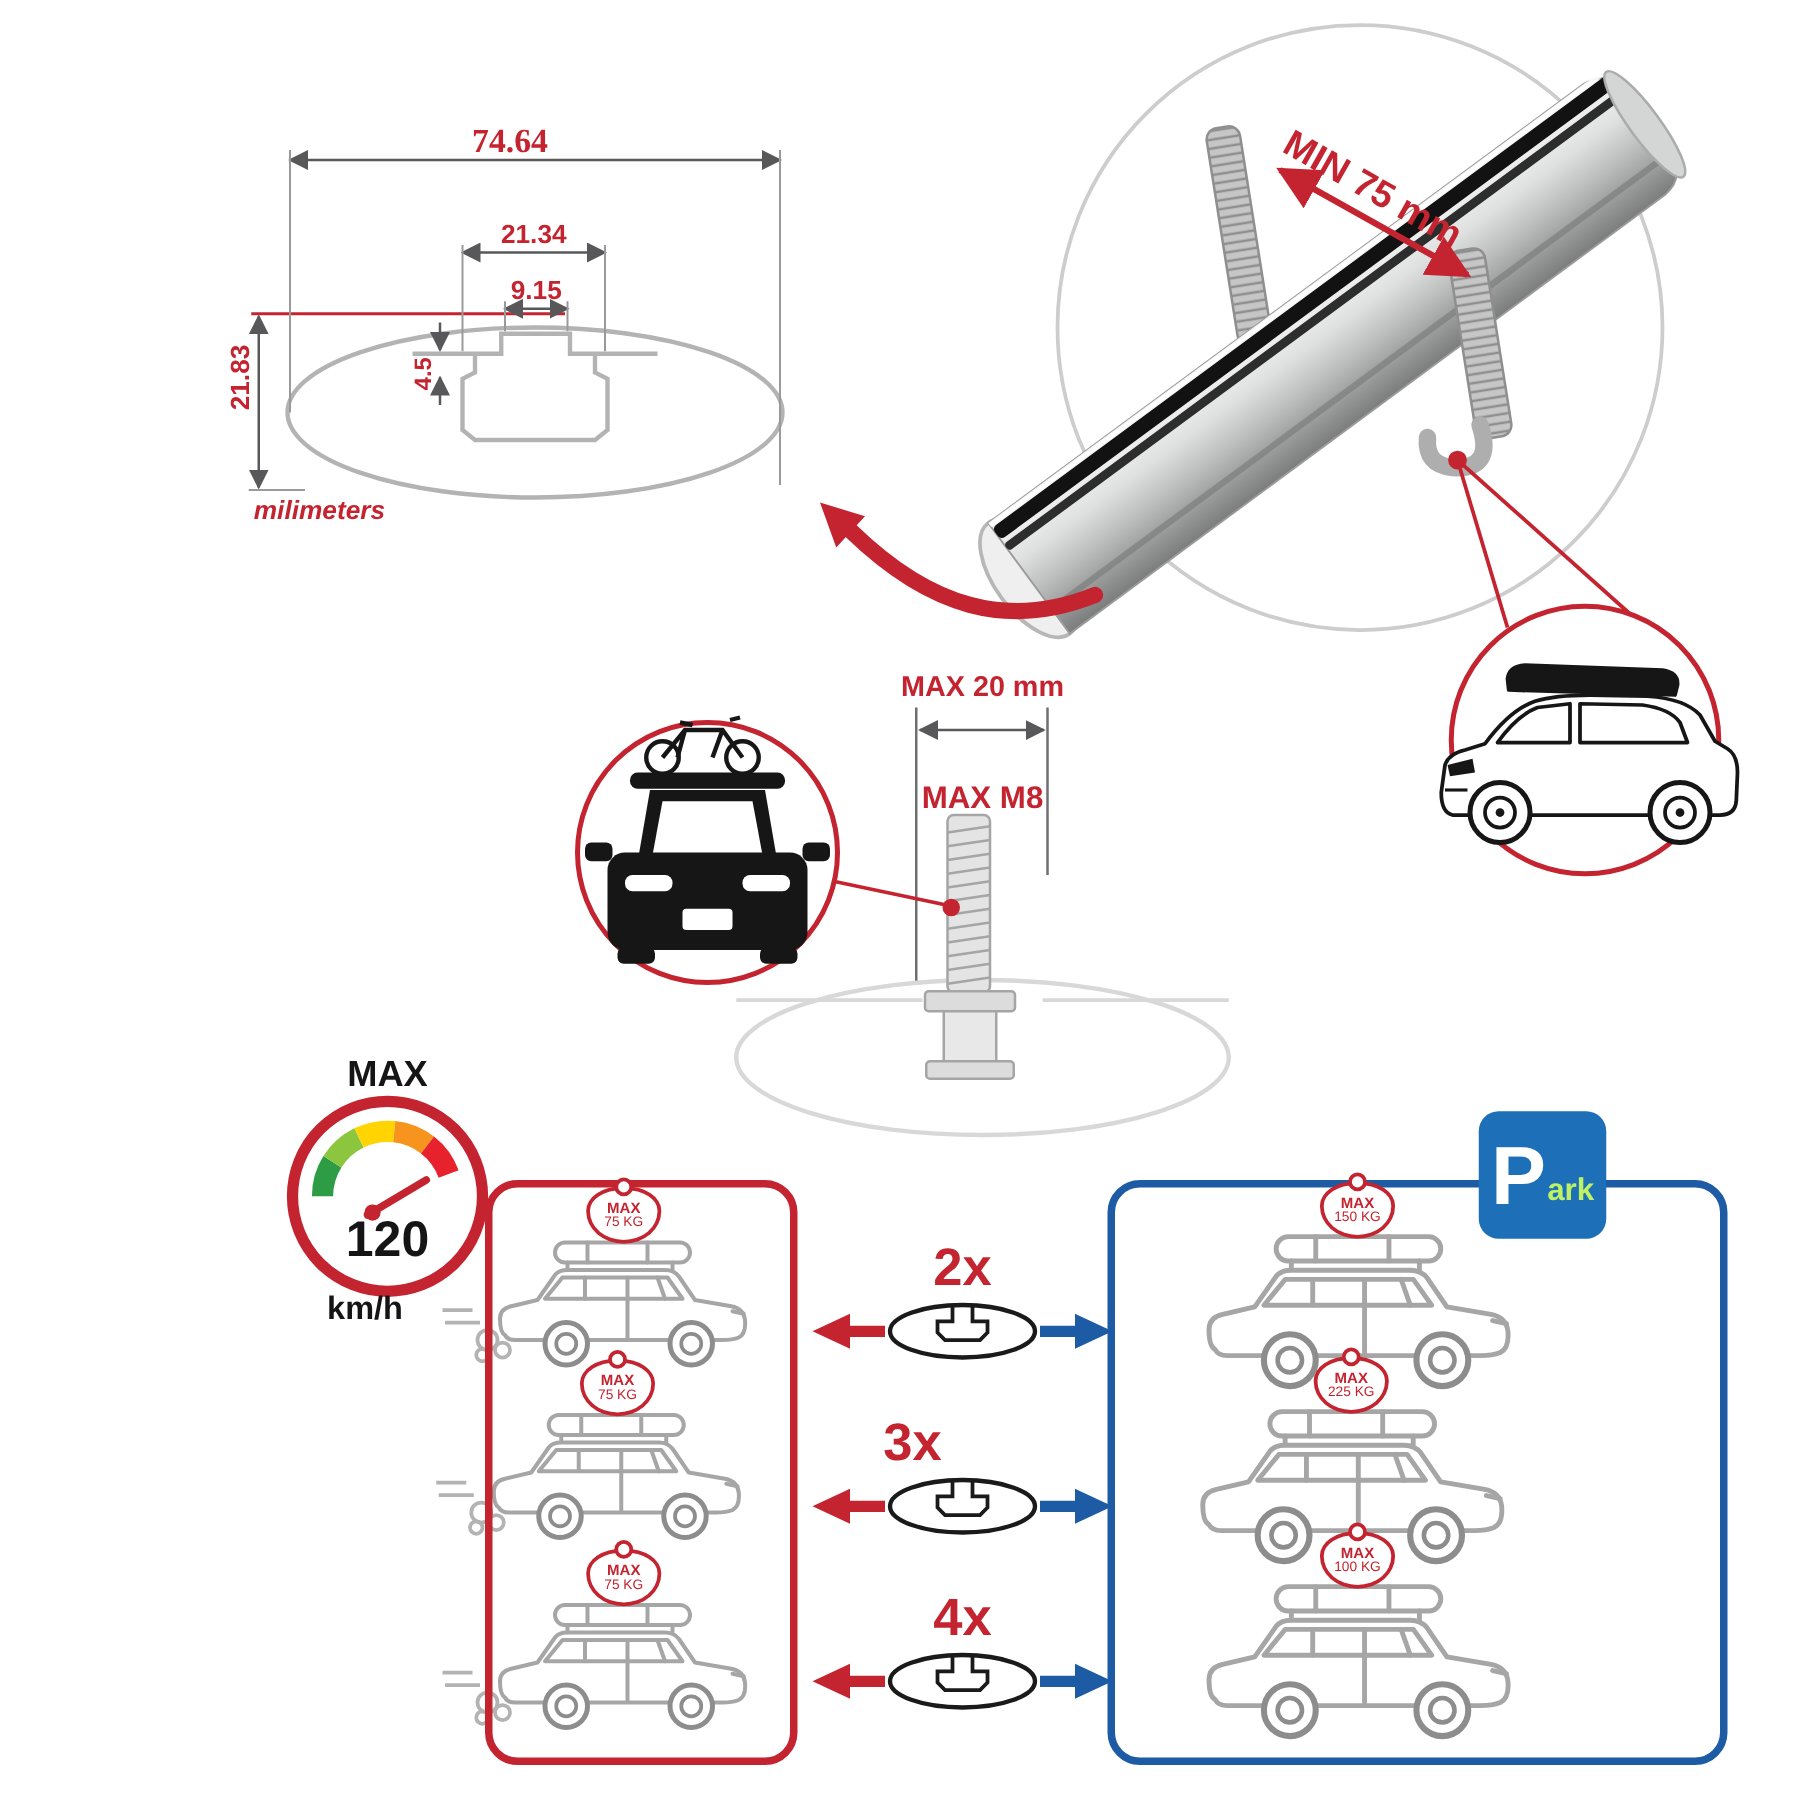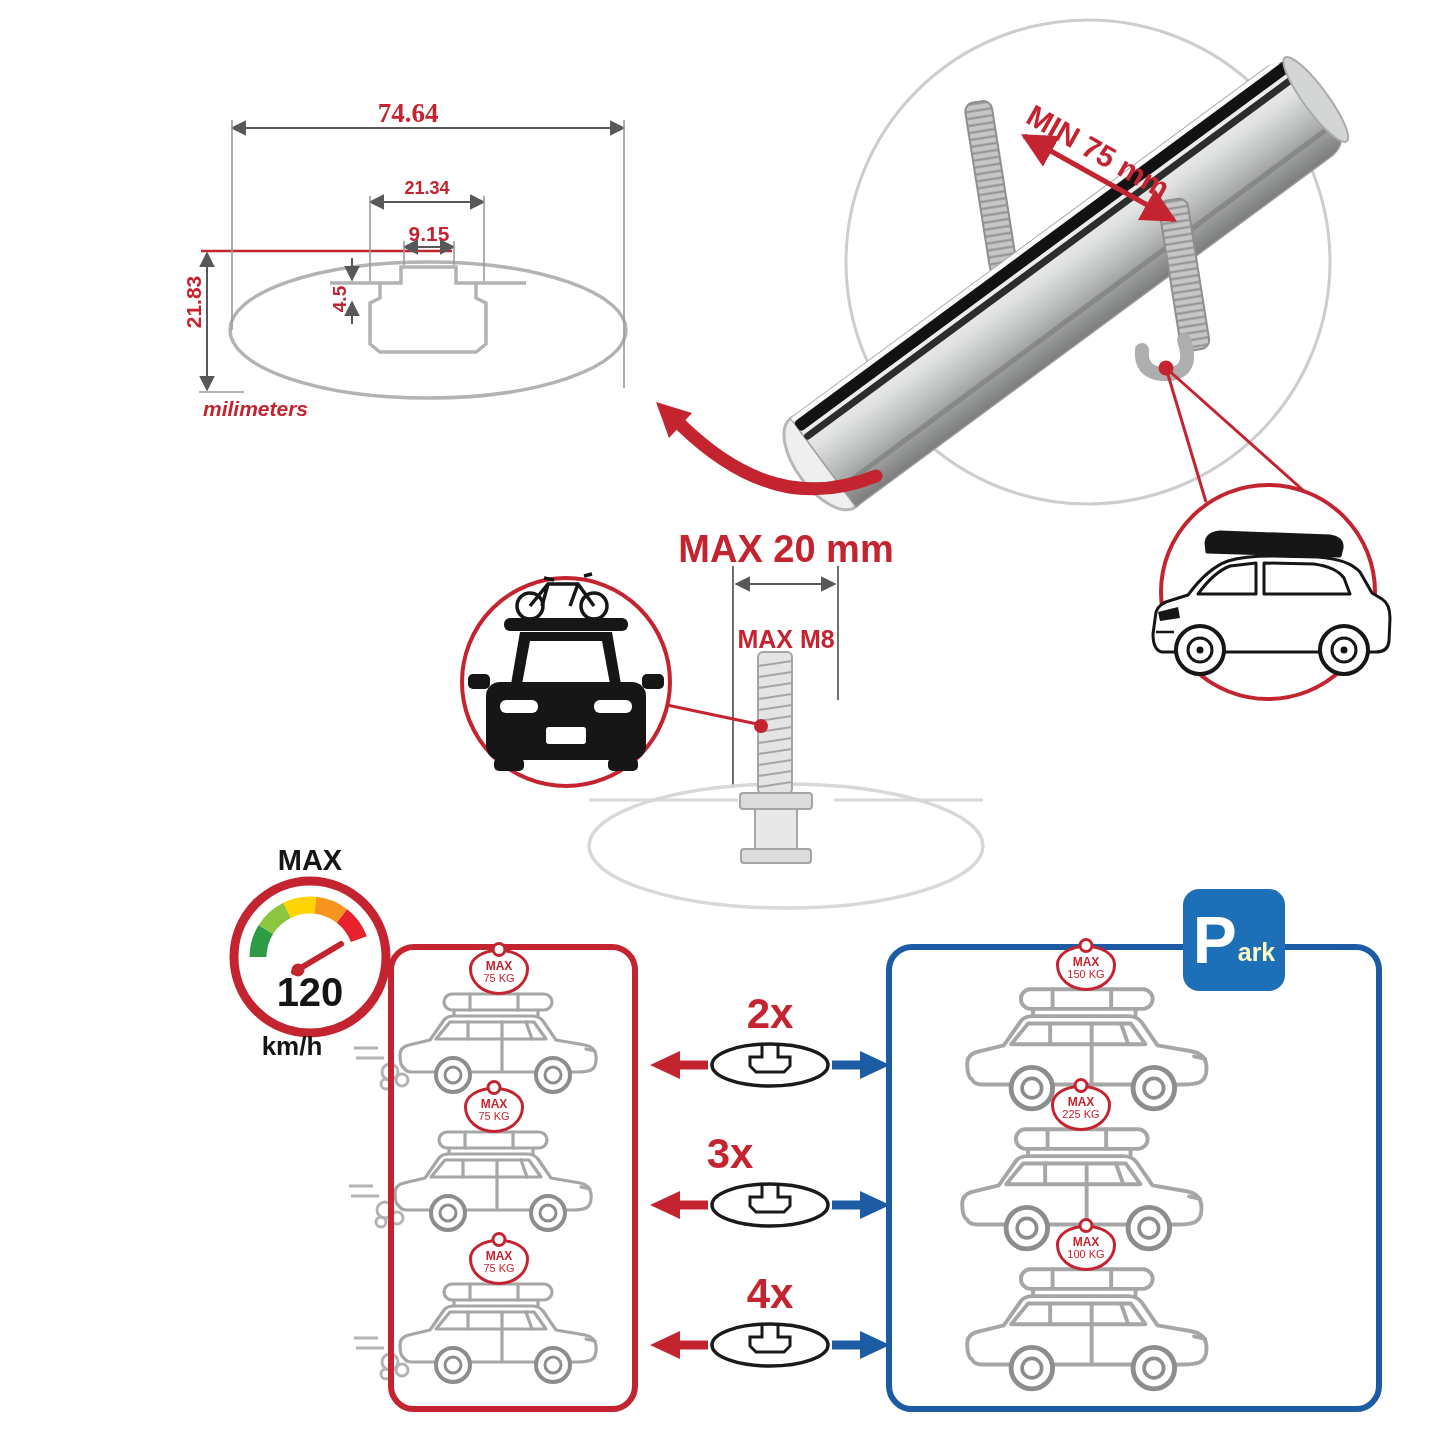--- a/index.html
+++ b/index.html
@@ -17,21 +17,21 @@
   .badge{position:absolute;width:60px;height:46px;background:#fff;border:3px solid #c42430;z-index:5;
          border-radius:48% 48% 50% 50% / 42% 42% 56% 56%;
          display:flex;flex-direction:column;align-items:center;justify-content:center}
   .badge::before{content:"";position:absolute;top:-10px;left:50%;transform:translateX(-50%);
          width:9px;height:9px;border:3px solid #c42430;border-radius:50%;background:#fff}
   .badge .bt{color:#c42430;font-weight:700;font-size:12px;line-height:1.05}
   .badge .bv{color:#c42430;font-weight:400;font-size:11px;line-height:1.05}
   .park-sign{position:absolute;width:102px;height:102px;background:#1d70b8;border-radius:16px;z-index:5;
          display:flex;align-items:center;justify-content:center}
   .park-p{color:#fff;font-weight:700;font-size:66px;line-height:1}
-  .park-ark{color:#fef9c3;font-weight:700;font-size:25px;line-height:1;margin-top:24px;margin-left:1px}
+  .park-ark{color:#bef264;font-weight:700;font-size:25px;line-height:1;margin-top:24px;margin-left:1px}
   .dim{stroke:#58585a;stroke-width:2;marker-start:url(#ah);marker-end:url(#ah)}
   .dimend{stroke:#58585a;stroke-width:2;marker-end:url(#ah)}
   .ext{stroke:#9a9a9a;stroke-width:1.6}
   .ext2{stroke:#6f6f6f;stroke-width:2}
 </style>
 </head>
 <body>
 
 <svg id="art" width="1445" height="1445" viewBox="0 0 1445 1445">
   <defs>
@@ -221,29 +221,29 @@
     <use href="#rowIcon" transform="translate(770,1065)"></use>
     <use href="#rowIcon" transform="translate(770,1205)"></use>
     <use href="#rowIcon" transform="translate(770,1345)"></use>
   </g>
 </svg>
 
 <div class="panel red" style="left:388px;top:944px;width:250px;height:468px;"></div>
 <div class="panel blue" style="left:886px;top:944px;width:496px;height:468px;"></div>
 
 <div class="lbl c" style="left:408px;top:113px;font-size:27px;font-family:Liberation Serif, serif;">74.64</div>
-<div class="lbl c" style="left:427px;top:188px;font-size:18px;">21.34</div>
+<div class="lbl c" style="left:427px;top:188px;font-size:21px;">21.34</div>
 <div class="lbl c" style="left:429px;top:233px;font-size:21px;">9.15</div>
 <div class="lbl rot" style="left:339px;top:299px;font-size:19px;">4.5</div>
 <div class="lbl rot" style="left:193px;top:302px;font-size:21px;">21.83</div>
 <div class="lbl" style="left:203px;top:398px;font-size:21px;font-style:italic;">milimeters</div>
 
 <div class="lbl" style="left:1098px;top:152px;font-size:30px;transform:translate(-50%,-50%) rotate(29.5deg);">MIN 75 mm</div>
 
-<div class="lbl c" style="left:786px;top:549px;font-size:38px;">MAX 20 mm</div>
+<div class="lbl c" style="left:786px;top:549px;font-size:23px;">MAX 20 mm</div>
 <div class="lbl c" style="left:786px;top:639px;font-size:25px;">MAX M8</div>
 
 <div class="lbl c dark" style="left:310px;top:860px;font-size:29px;">MAX</div>
 <div class="lbl c dark" style="left:310px;top:992px;font-size:40px;">120</div>
 <div class="lbl c dark" style="left:292px;top:1046px;font-size:26px;">km/h</div>
 
 <div class="lbl c" style="left:770px;top:1014px;font-size:42px;">2x</div>
 <div class="lbl c" style="left:730px;top:1154px;font-size:42px;">3x</div>
 <div class="lbl c" style="left:770px;top:1294px;font-size:42px;">4x</div>
 

